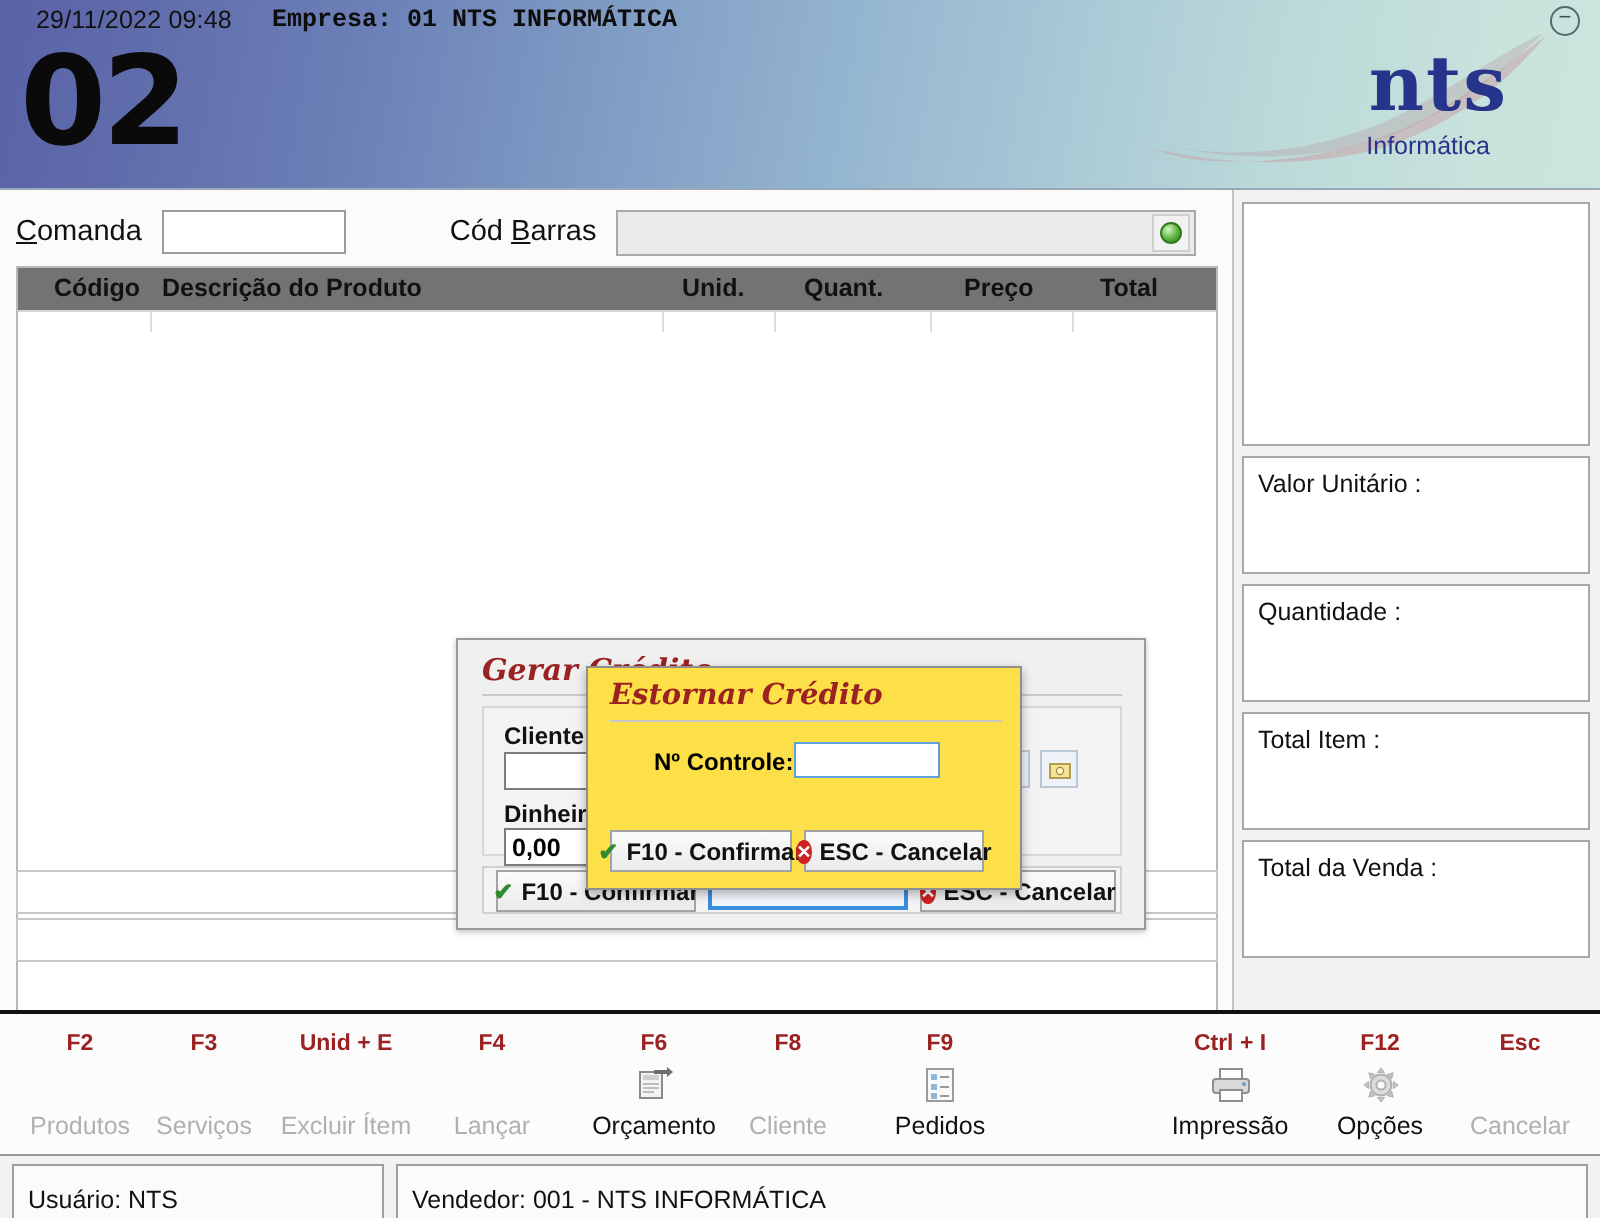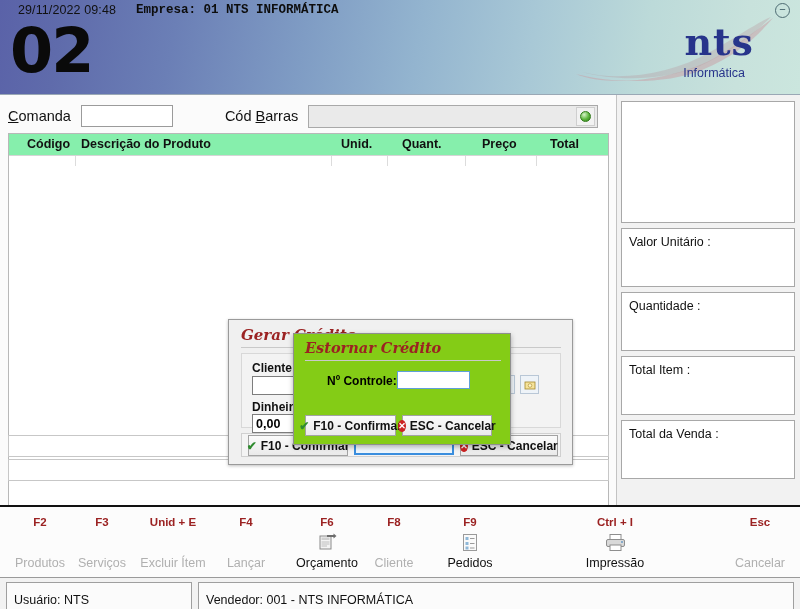--- a/index.html
+++ b/index.html
@@ -99,21 +99,21 @@
     background:radial-gradient(circle at 35% 30%, #d6f3c9 0%, #5bb43c 55%, #2f7a19 100%);
     border:1px solid #2f7a19;
   }
 
   
   #grid{
     position:absolute; left:8px; top:38px; width:601px; height:400px;
     border:1px solid #b8b8b8; background:#fff;
   }
   #grid-head{
-    height:22px; position:relative; background:#86efac;
+    height:22px; position:relative; background:#737373;
     border-bottom:1px solid #d5d5d5;
   }
   .gh{
     position:absolute; top:3px; font-size:12.5px; font-weight:bold; color:#111;
   }
   .gsep{ position:absolute; top:22px; width:1px; height:10px; background:#dcdcdc; }
 
   
   #right-col{
     position:absolute; left:617px; top:0; width:183px; height:410px;
@@ -179,21 +179,21 @@
   .btn.focused{ border:2px solid #3a8ede; background:linear-gradient(#fdfdfd,#eef6fd); }
   .chk{ color:#2e8b2e; font-size:12px; font-weight:bold; }
   .xmark{
     width:12px;height:12px;border-radius:50%;background:#cc2222;color:#fff;
     font-size:9px;line-height:12px;text-align:center;font-weight:bold;
   }
 
   
   #dlg-estornar{
     position:absolute; left:293px; top:238px; width:218px; height:112px;
-    background:#84cc16; border:1px solid #8f8f8f;
+    background:#fde047; border:1px solid #8f8f8f;
     box-shadow:0 2px 5px rgba(0,0,0,.3); z-index:30;
   }
   #dlg-est-title{
     position:absolute; left:11px; top:5px;
     font-family:"DejaVu Serif", serif; font-style:italic; font-weight:bold;
     font-size:14.5px; color:#9b2222;
   }
   #dlg-est-rule{
     position:absolute; left:11px; top:26px; width:196px; height:1px; background:#c9c9c9;
   }
@@ -444,20 +444,40 @@
       <svg width="21" height="19" viewBox="0 0 21 19">
         <rect x="5" y="1.5" width="11" height="5" fill="#fff" stroke="#8e8e8e" stroke-width="1"></rect>
         <rect x="1.5" y="6.5" width="18" height="7" rx="1.5" fill="#d9d9d9" stroke="#8e8e8e" stroke-width="1"></rect>
         <rect x="5" y="12" width="11" height="5.5" fill="#fff" stroke="#8e8e8e" stroke-width="1"></rect>
         <circle cx="17" cy="9" r="1" fill="#6b9bc4"></circle>
       </svg>
     </div>
     <div class="fk-lbl">Impressão</div>
   </div>
 
+  <div class="fk on" style="left:652px;width:76px">
+    <div class="fk-key">F12</div>
+    <div class="fk-icon">
+      <svg width="19" height="19" viewBox="0 0 19 19">
+        <g fill="#cdcdcd" stroke="#b4b4b4" stroke-width=".7">
+          <path d="M9.5 1.2 L11 3.2 L8 3.2 Z"></path>
+          <path d="M9.5 17.8 L8 15.8 L11 15.8 Z"></path>
+          <path d="M1.2 9.5 L3.2 8 L3.2 11 Z"></path>
+          <path d="M17.8 9.5 L15.8 11 L15.8 8 Z"></path>
+          <path d="M3.6 3.6 L6.2 4.2 L4.2 6.2 Z"></path>
+          <path d="M15.4 15.4 L12.8 14.8 L14.8 12.8 Z"></path>
+          <path d="M15.4 3.6 L14.8 6.2 L12.8 4.2 Z"></path>
+          <path d="M3.6 15.4 L4.2 12.8 L6.2 14.8 Z"></path>
+        </g>
+        <circle cx="9.5" cy="9.5" r="5.2" fill="#dcdcdc" stroke="#b0b0b0" stroke-width="1"></circle>
+        <circle cx="9.5" cy="9.5" r="2.3" fill="#fafafa" stroke="#b0b0b0" stroke-width="1"></circle>
+      </svg>
+    </div>
+    <div class="fk-lbl">Opções</div>
+  </div>
 
   <div class="fk" style="left:722px;width:76px">
     <div class="fk-key">Esc</div>
     <div class="fk-icon"></div>
     <div class="fk-lbl">Cancelar</div>
   </div>
 </div>
 
 <div id="statusbar">
   <div class="sb" id="sb-user">Usuário: NTS</div>

